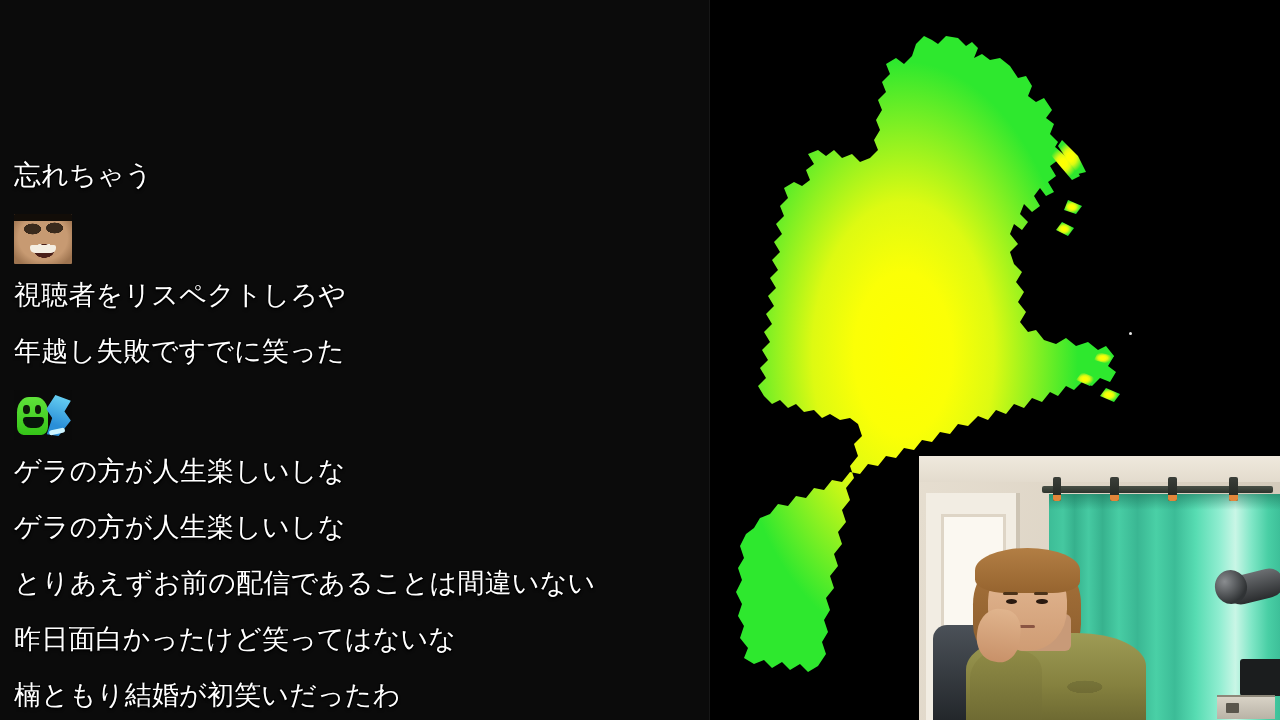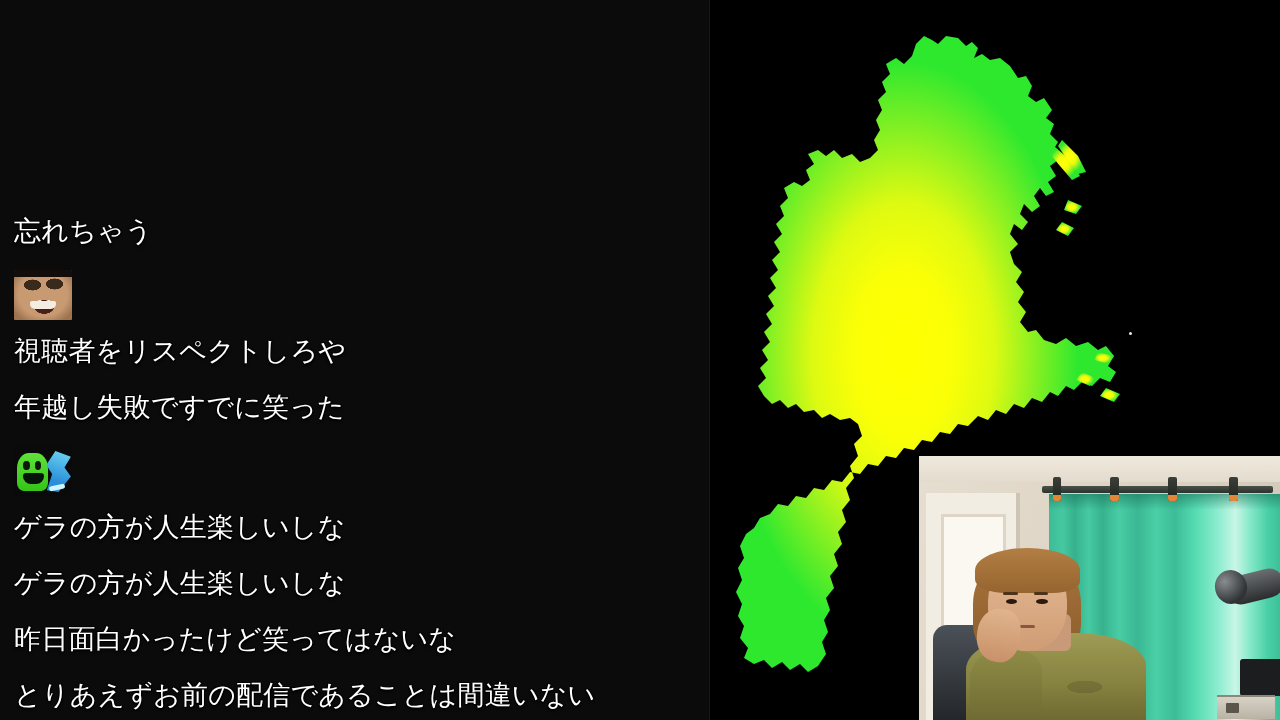--- a/index.html
+++ b/index.html
@@ -313,24 +313,27 @@
             <div class="eg-blue-hi"></div>
           </div>
         </div>
         <div class="chat-row">
           <span class="chat-text">ゲラの方が人生楽しいしな</span>
         </div>
         <div class="chat-row">
           <span class="chat-text">ゲラの方が人生楽しいしな</span>
         </div>
         <div class="chat-row">
+          <span class="chat-text">とりあえずお前の配信であることは間違いない</span>
+        </div>
+        <div class="chat-row">
           <span class="chat-text">昨日面白かったけど笑ってはないな</span>
         </div>
         <div class="chat-row">
-          <span class="chat-text">とりあえずお前の配信であることは間違いない</span>
+          <span class="chat-text">楠ともり結婚が初笑いだったわ</span>
         </div>
       </div>
   </div>
   <div id="panel-divider"></div>
 
   <div id="map-stage">
     <svg id="map-svg" viewBox="0 0 570 720" preserveAspectRatio="none">
       <defs>
         <radialGradient id="mieGrad" cx="44%" cy="50%" r="46%">
           <stop offset="0%" stop-color="#ffff00"></stop>

